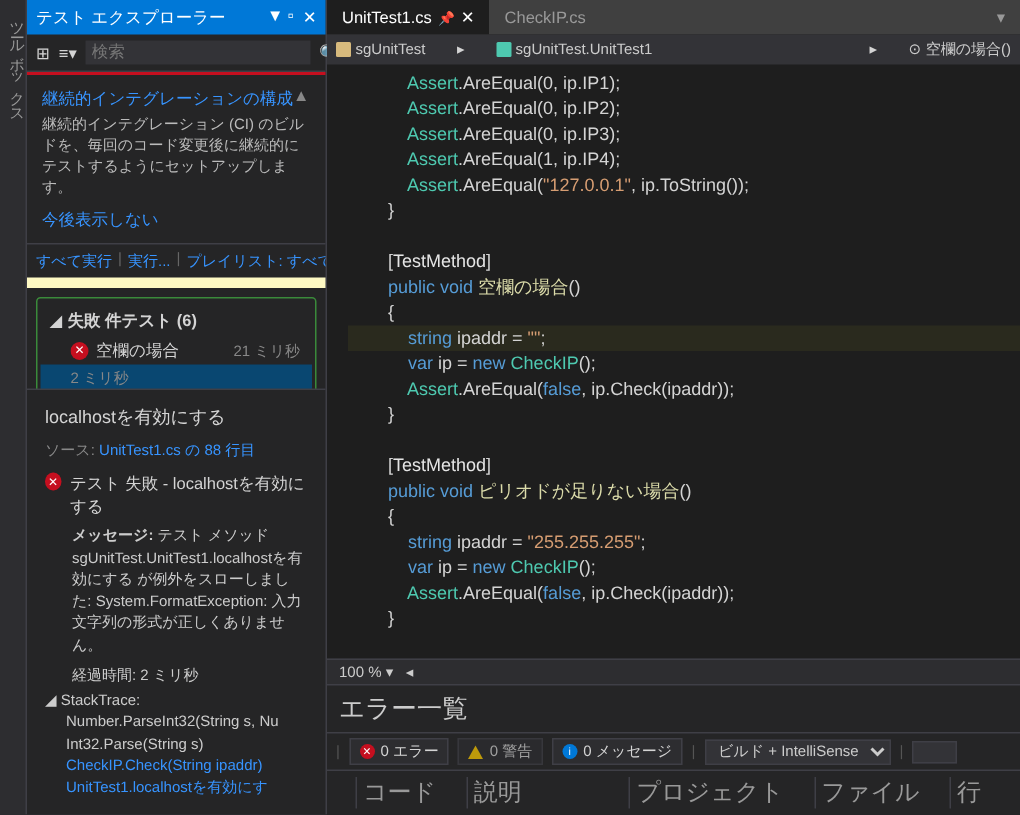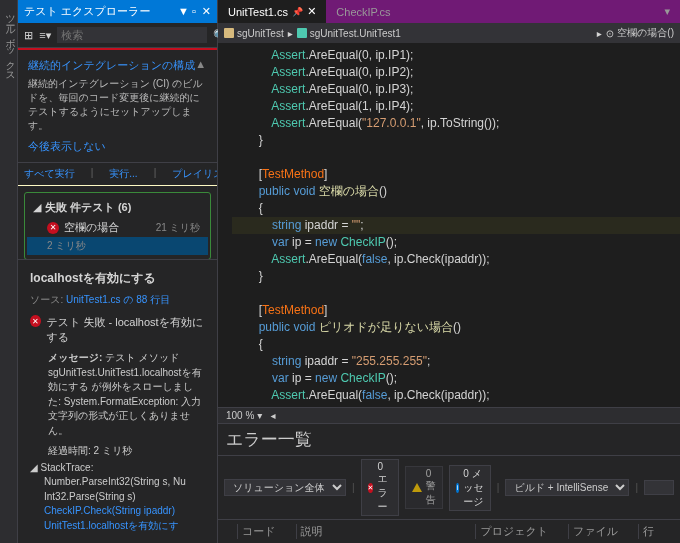--- a/index.html
+++ b/index.html
@@ -8,61 +8,61 @@
 .panel{width:200px;background:#252526;border-right:1px solid #3f3f46;display:flex;flex-direction:column}
 .panel-hd{background:#0078d7;color:#fff;padding:4px 6px;display:flex;align-items:center;justify-content:space-between;font-size:11px}
 .panel-hd .hdactions{display:flex;gap:6px}
 .panel-tb{display:flex;align-items:center;padding:4px 6px;gap:6px;border-bottom:1px solid #3f3f46}
 .panel-tb input{flex:1;background:#333337;border:none;color:#ccc;padding:2px 4px;font-size:11px}
 .redline{height:2px;background:#c50f1f}
 .ci{padding:8px 10px;border-bottom:1px solid #3f3f46}
 .ci .ci-title{color:#3794ff;margin-bottom:4px}
 .ci .ci-desc{color:#bbb;font-size:10px;line-height:1.4}
 .ci .ci-link{color:#3794ff;margin-top:6px;display:inline-block}
-.filters{display:flex;gap:16px;padding:4px 6px;font-size:10px;border-bottom:1px solid #fef9c3;white-space:nowrap;overflow:hidden}
+.filters{display:flex;gap:4px;padding:4px 6px;font-size:10px;border-bottom:7px solid #fef9c3;white-space:nowrap;overflow:hidden}
 .filters span{color:#3794ff}
 .tree{flex:1;overflow:auto}
 .grpbox{border:1px solid #3a8a3a;border-radius:3px;margin:6px;padding:4px 2px}
 .grp{display:flex;align-items:center;padding:3px 6px;gap:4px;cursor:pointer}
 .grp .chev{width:8px}
 .row{display:flex;align-items:center;justify-content:space-between;padding:2px 8px 2px 20px;cursor:pointer}
 .row .nm{display:flex;align-items:center;gap:5px;overflow:hidden;white-space:nowrap}
 .row .dur{color:#888;font-size:10px}
 .row.sel{background:#094771}
 .ic-fail{width:12px;height:12px;border-radius:50%;background:#c50f1f;color:#fff;font-size:8px;display:flex;align-items:center;justify-content:center}
 .detail{padding:10px 12px;border-top:1px solid #3f3f46}
-.detail h3{font-size:12px;font-weight:700;margin-bottom:6px}
+.detail h3{font-size:12px;font-weight:400;margin-bottom:6px}
 .detail .src{color:#888;font-size:10px;margin-bottom:8px}
 .detail .src a{color:#3794ff;text-decoration:none}
 .detail .res{display:flex;gap:6px;margin-bottom:6px}
 .detail .blk{color:#ccc;font-size:10px;line-height:1.45;margin-left:18px}
 .detail .lnk{color:#3794ff}
 .editor{flex:1;display:flex;flex-direction:column;background:#1e1e1e;min-width:0}
-.tabs{display:flex;background:#701a75;font-size:11px}
+.tabs{display:flex;background:#404040;font-size:11px}
 .tab{padding:5px 10px;color:#999;display:flex;align-items:center;gap:4px}
 .tab.act{background:#1e1e1e;color:#fff}
-.crumbs{display:flex;background:#333337;padding:3px 6px;font-size:10px;gap:4px;align-items:center}
+.crumbs{display:flex;background:#333337;padding:3px 6px;font-size:10px;gap:21px;align-items:center}
 .crumbs .cb{display:flex;align-items:center;gap:3px;color:#ccc}
 .sq{display:inline-block;width:10px;height:10px;background:#d7ba7d;border-radius:1px}
 .sq.o{background:#4ec9b0}
 .code{flex:1;overflow:hidden;white-space:pre;font-family:Consolas,monospace;font-size:12px;line-height:17px;padding:4px 0 4px 14px;color:#d4d4d4}
 .code .ln{display:block}
 .code .ln.hl{background:#2a2a1e}
-.k{color:#569cd6}.t{color:#4ec9b0}.s{color:#d69d72}.attr{color:#f97316}.m{color:#dcdcaa}
+.k{color:#569cd6}.t{color:#4ec9b0}.s{color:#d69d72}.attr{color:#e5e5e5}.m{color:#dcdcaa}
 .zoom{background:#2d2d30;padding:2px 8px;font-size:10px;color:#ccc;border-top:1px solid #3f3f46}
 .errpane{background:#252526;border-top:1px solid #3f3f46}
 .errhdr{padding:4px 8px;font-size:17px;color:#ccc}
 .errtb{display:flex;align-items:center;gap:6px;padding:3px 6px;border-top:1px solid #3f3f46;border-bottom:1px solid #3f3f46;font-size:10px}
 .errtb select,.errtb input{background:#333337;border:1px solid #3f3f46;color:#ccc;font-size:10px;padding:1px 4px}
 .pill{display:flex;align-items:center;gap:4px;padding:1px 6px;border:1px solid #3f3f46;background:#2d2d30}
 .pill.off{opacity:0.7}
 .errc-r{width:10px;height:10px;border-radius:50%;background:#c50f1f;color:#fff;font-size:7px;display:flex;align-items:center;justify-content:center}
 .errc-y{width:0;height:0;border-left:5px solid transparent;border-right:5px solid transparent;border-bottom:9px solid #ffcc00}
 .errc-b{width:10px;height:10px;border-radius:50%;background:#0078d7;color:#fff;font-size:7px;display:flex;align-items:center;justify-content:center}
-.errcols{display:flex;padding:4px 6px;font-size:11px;color:#999}
+.errcols{display:flex;padding:4px 6px;font-size:16px;color:#999}
 .errcols span{padding:0 20px 0 4px;border-right:1px solid #3f3f46}
 </style>
 </head>
 <body>
 
 <div class="vtab">ツールボックス</div>
 
 <div class="panel">
   <div class="panel-hd">
     <span>テスト エクスプローラー</span>
@@ -169,21 +169,20 @@
     <span style="flex:1"></span>
     <span>▸</span>
       <span class="cb">⊙ <span>空欄の場合()</span></span>
   </div>
   <div class="code" id="code"><span class="ln">            <span class="t">Assert</span>.AreEqual(0, ip.IP1);</span><span class="ln">            <span class="t">Assert</span>.AreEqual(0, ip.IP2);</span><span class="ln">            <span class="t">Assert</span>.AreEqual(0, ip.IP3);</span><span class="ln">            <span class="t">Assert</span>.AreEqual(1, ip.IP4);</span><span class="ln">            <span class="t">Assert</span>.AreEqual(<span class="s">"127.0.0.1"</span>, ip.ToString());</span><span class="ln">        }</span><span class="ln"> </span><span class="ln">        [<span class="attr">TestMethod</span>]</span><span class="ln">        <span class="k">public</span> <span class="k">void</span> <span class="m">空欄の場合</span>()</span><span class="ln">        {</span><span class="ln hl">            <span class="k">string</span> ipaddr = <span class="s">""</span>;</span><span class="ln">            <span class="k">var</span> ip = <span class="k">new</span> <span class="t">CheckIP</span>();</span><span class="ln">            <span class="t">Assert</span>.AreEqual(<span class="k">false</span>, ip.Check(ipaddr));</span><span class="ln">        }</span><span class="ln"> </span><span class="ln">        [<span class="attr">TestMethod</span>]</span><span class="ln">        <span class="k">public</span> <span class="k">void</span> <span class="m">ピリオドが足りない場合</span>()</span><span class="ln">        {</span><span class="ln">            <span class="k">string</span> ipaddr = <span class="s">"255.255.255"</span>;</span><span class="ln">            <span class="k">var</span> ip = <span class="k">new</span> <span class="t">CheckIP</span>();</span><span class="ln">            <span class="t">Assert</span>.AreEqual(<span class="k">false</span>, ip.Check(ipaddr));</span><span class="ln">        }</span></div>
   <div class="zoom"><span>100 %</span> ▾ &nbsp; ◂</div>
 
   <div class="errpane">
     <div class="errhdr">エラー一覧</div>
     <div class="errtb">
-      <select><option>ソリューション全体</option></select>
       <span style="color:#555">|</span>
       <span class="pill">
           <span class="errc-r">✕</span>
           <span>0 エラー</span>
         </span>
       <span class="pill off">
           <span class="errc-y"></span>
           <span>0 警告</span>
         </span>
       <span class="pill">

